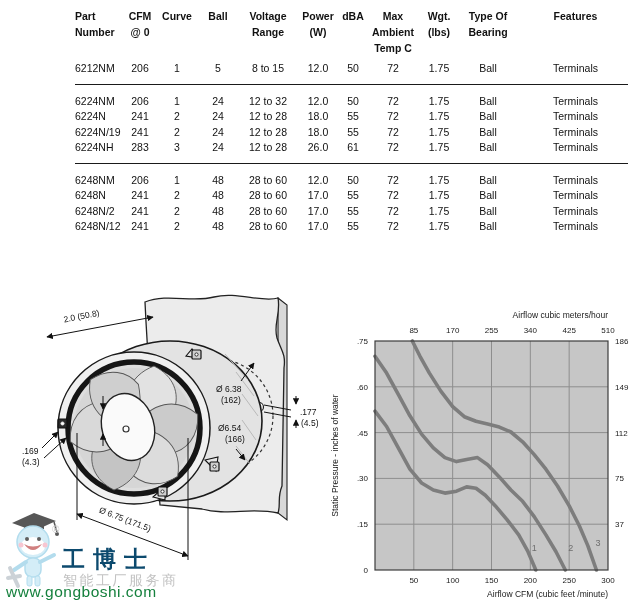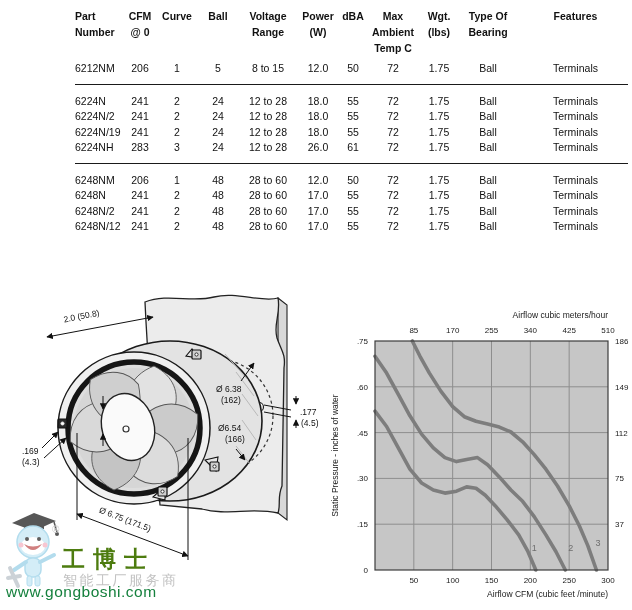--- a/index.html
+++ b/index.html
@@ -38,21 +38,21 @@
   #spec-table tr.sep .rule{border-top:1px solid #1a1a1a;height:0;}
   
   #fan-drawing{position:absolute;left:20px;top:288px;}
   #perf-chart{position:absolute;left:330px;top:300px;}
   
   #watermark{position:absolute;left:4px;top:500px;width:200px;height:106px;pointer-events:none;}
   #wm-mascot{position:absolute;left:0;top:8px;}
   #wm-reg{position:absolute;left:48px;top:24px;font-size:10px;color:#c9c9c9;}
   #wm-brand{
     position:absolute;left:58px;top:44px;font-family:"Liberation Serif",serif;
-    font-size:23px;font-weight:bold;color:#4d7c0f;letter-spacing:8px;white-space:nowrap;text-align:center;
+    font-size:23px;font-weight:bold;color:#0c4a6e;letter-spacing:8px;white-space:nowrap;text-align:center;
   }
   #wm-tagline{position:absolute;left:59px;top:72px;font-size:14px;color:#c3c3c3;letter-spacing:2.5px;white-space:nowrap;}
   #wm-url{position:absolute;left:2px;top:83px;font-size:15.5px;color:#15803d;letter-spacing:.5px;white-space:nowrap;}
   svg text{font-family:"Liberation Sans",sans-serif;}
 </style>
 </head>
 <body>
 
 <table id="spec-table">
     <thead>
@@ -95,34 +95,34 @@
     </tbody>
     <tbody>
       <tr class="sep">
         <td colspan="11">
           <div class="rule"></div>
         </td>
       </tr>
     </tbody>
     <tbody>
       <tr>
+        <td class="c0">6224NM</td>
+        <td class="c1">206</td>
+        <td class="c2">1</td>
+        <td class="c3">24</td>
+        <td class="c4">12 to 32</td>
+        <td class="c5">12.0</td>
+        <td class="c6">50</td>
+        <td class="c7">72</td>
+        <td class="c8">1.75</td>
+        <td class="c9">Ball</td>
+        <td class="c10">Terminals</td>
+      </tr>
+      <tr>
         <td class="c0">6224N</td>
-        <td class="c1">241</td>
-        <td class="c2">2</td>
-        <td class="c3">24</td>
-        <td class="c4">12 to 28</td>
-        <td class="c5">18.0</td>
-        <td class="c6">55</td>
-        <td class="c7">72</td>
-        <td class="c8">1.75</td>
-        <td class="c9">Ball</td>
-        <td class="c10">Terminals</td>
-      </tr>
-      <tr>
-        <td class="c0">6224N/2</td>
         <td class="c1">241</td>
         <td class="c2">2</td>
         <td class="c3">24</td>
         <td class="c4">12 to 28</td>
         <td class="c5">18.0</td>
         <td class="c6">55</td>
         <td class="c7">72</td>
         <td class="c8">1.75</td>
         <td class="c9">Ball</td>
         <td class="c10">Terminals</td>

